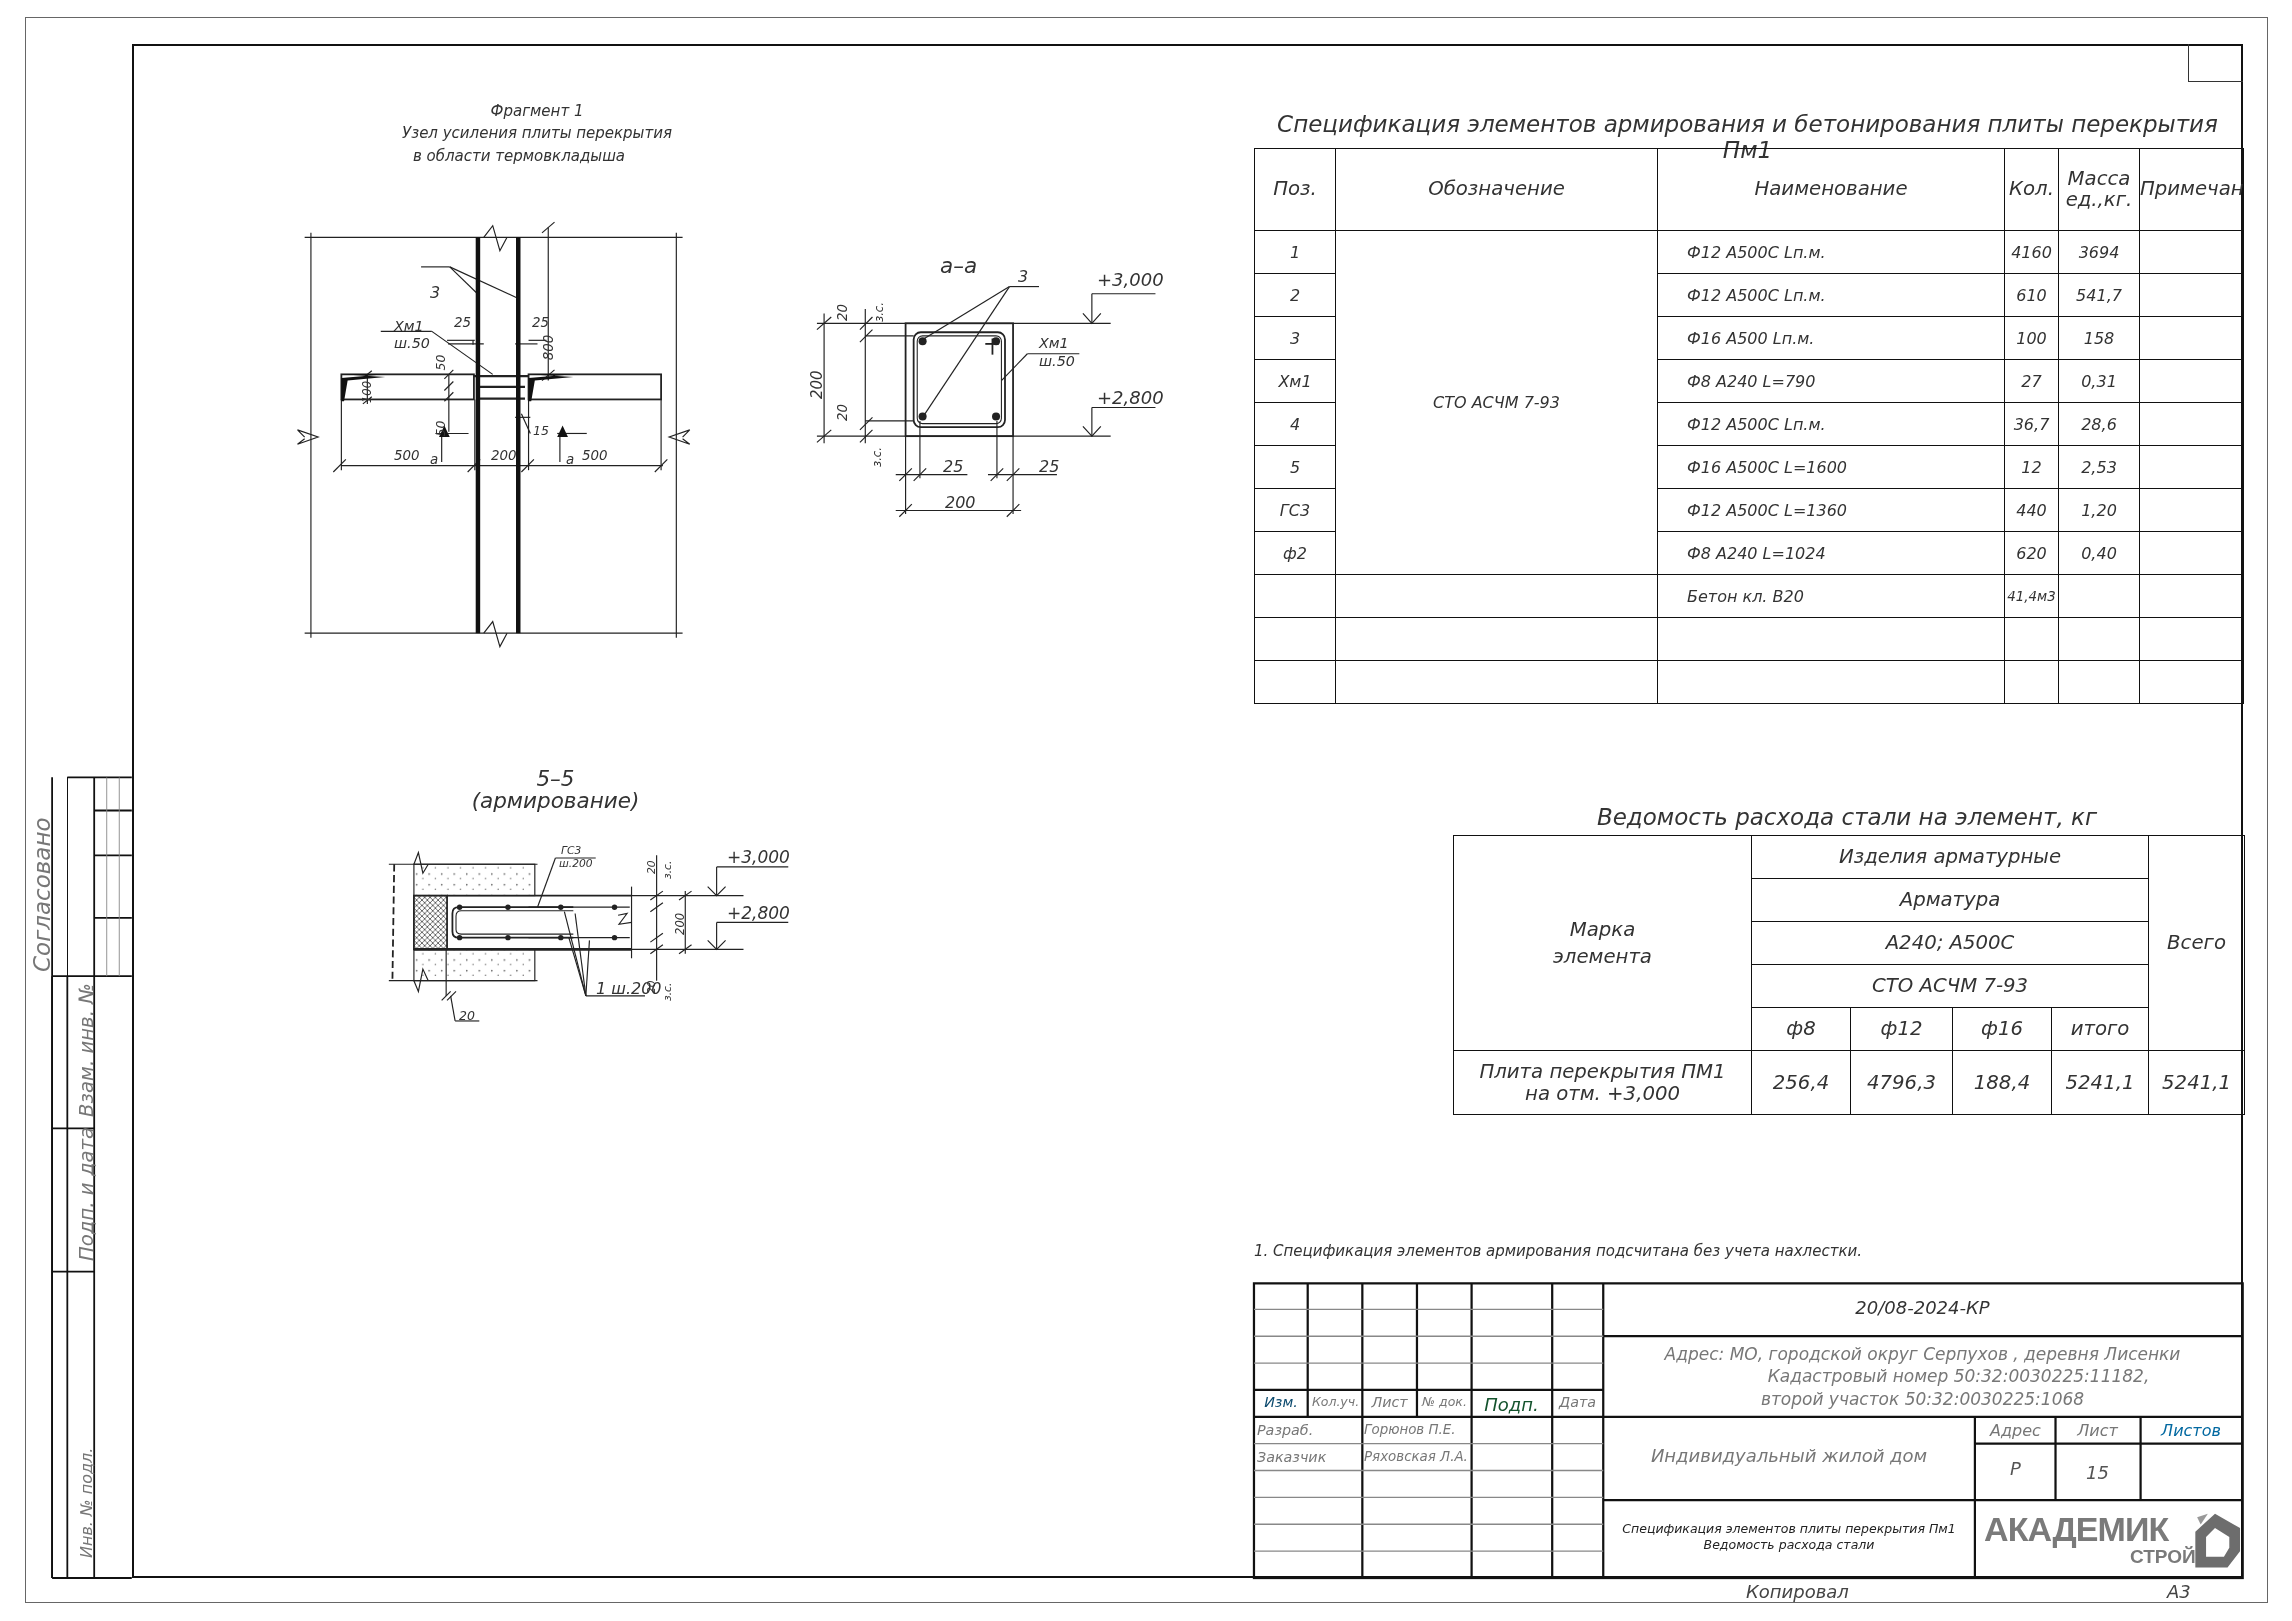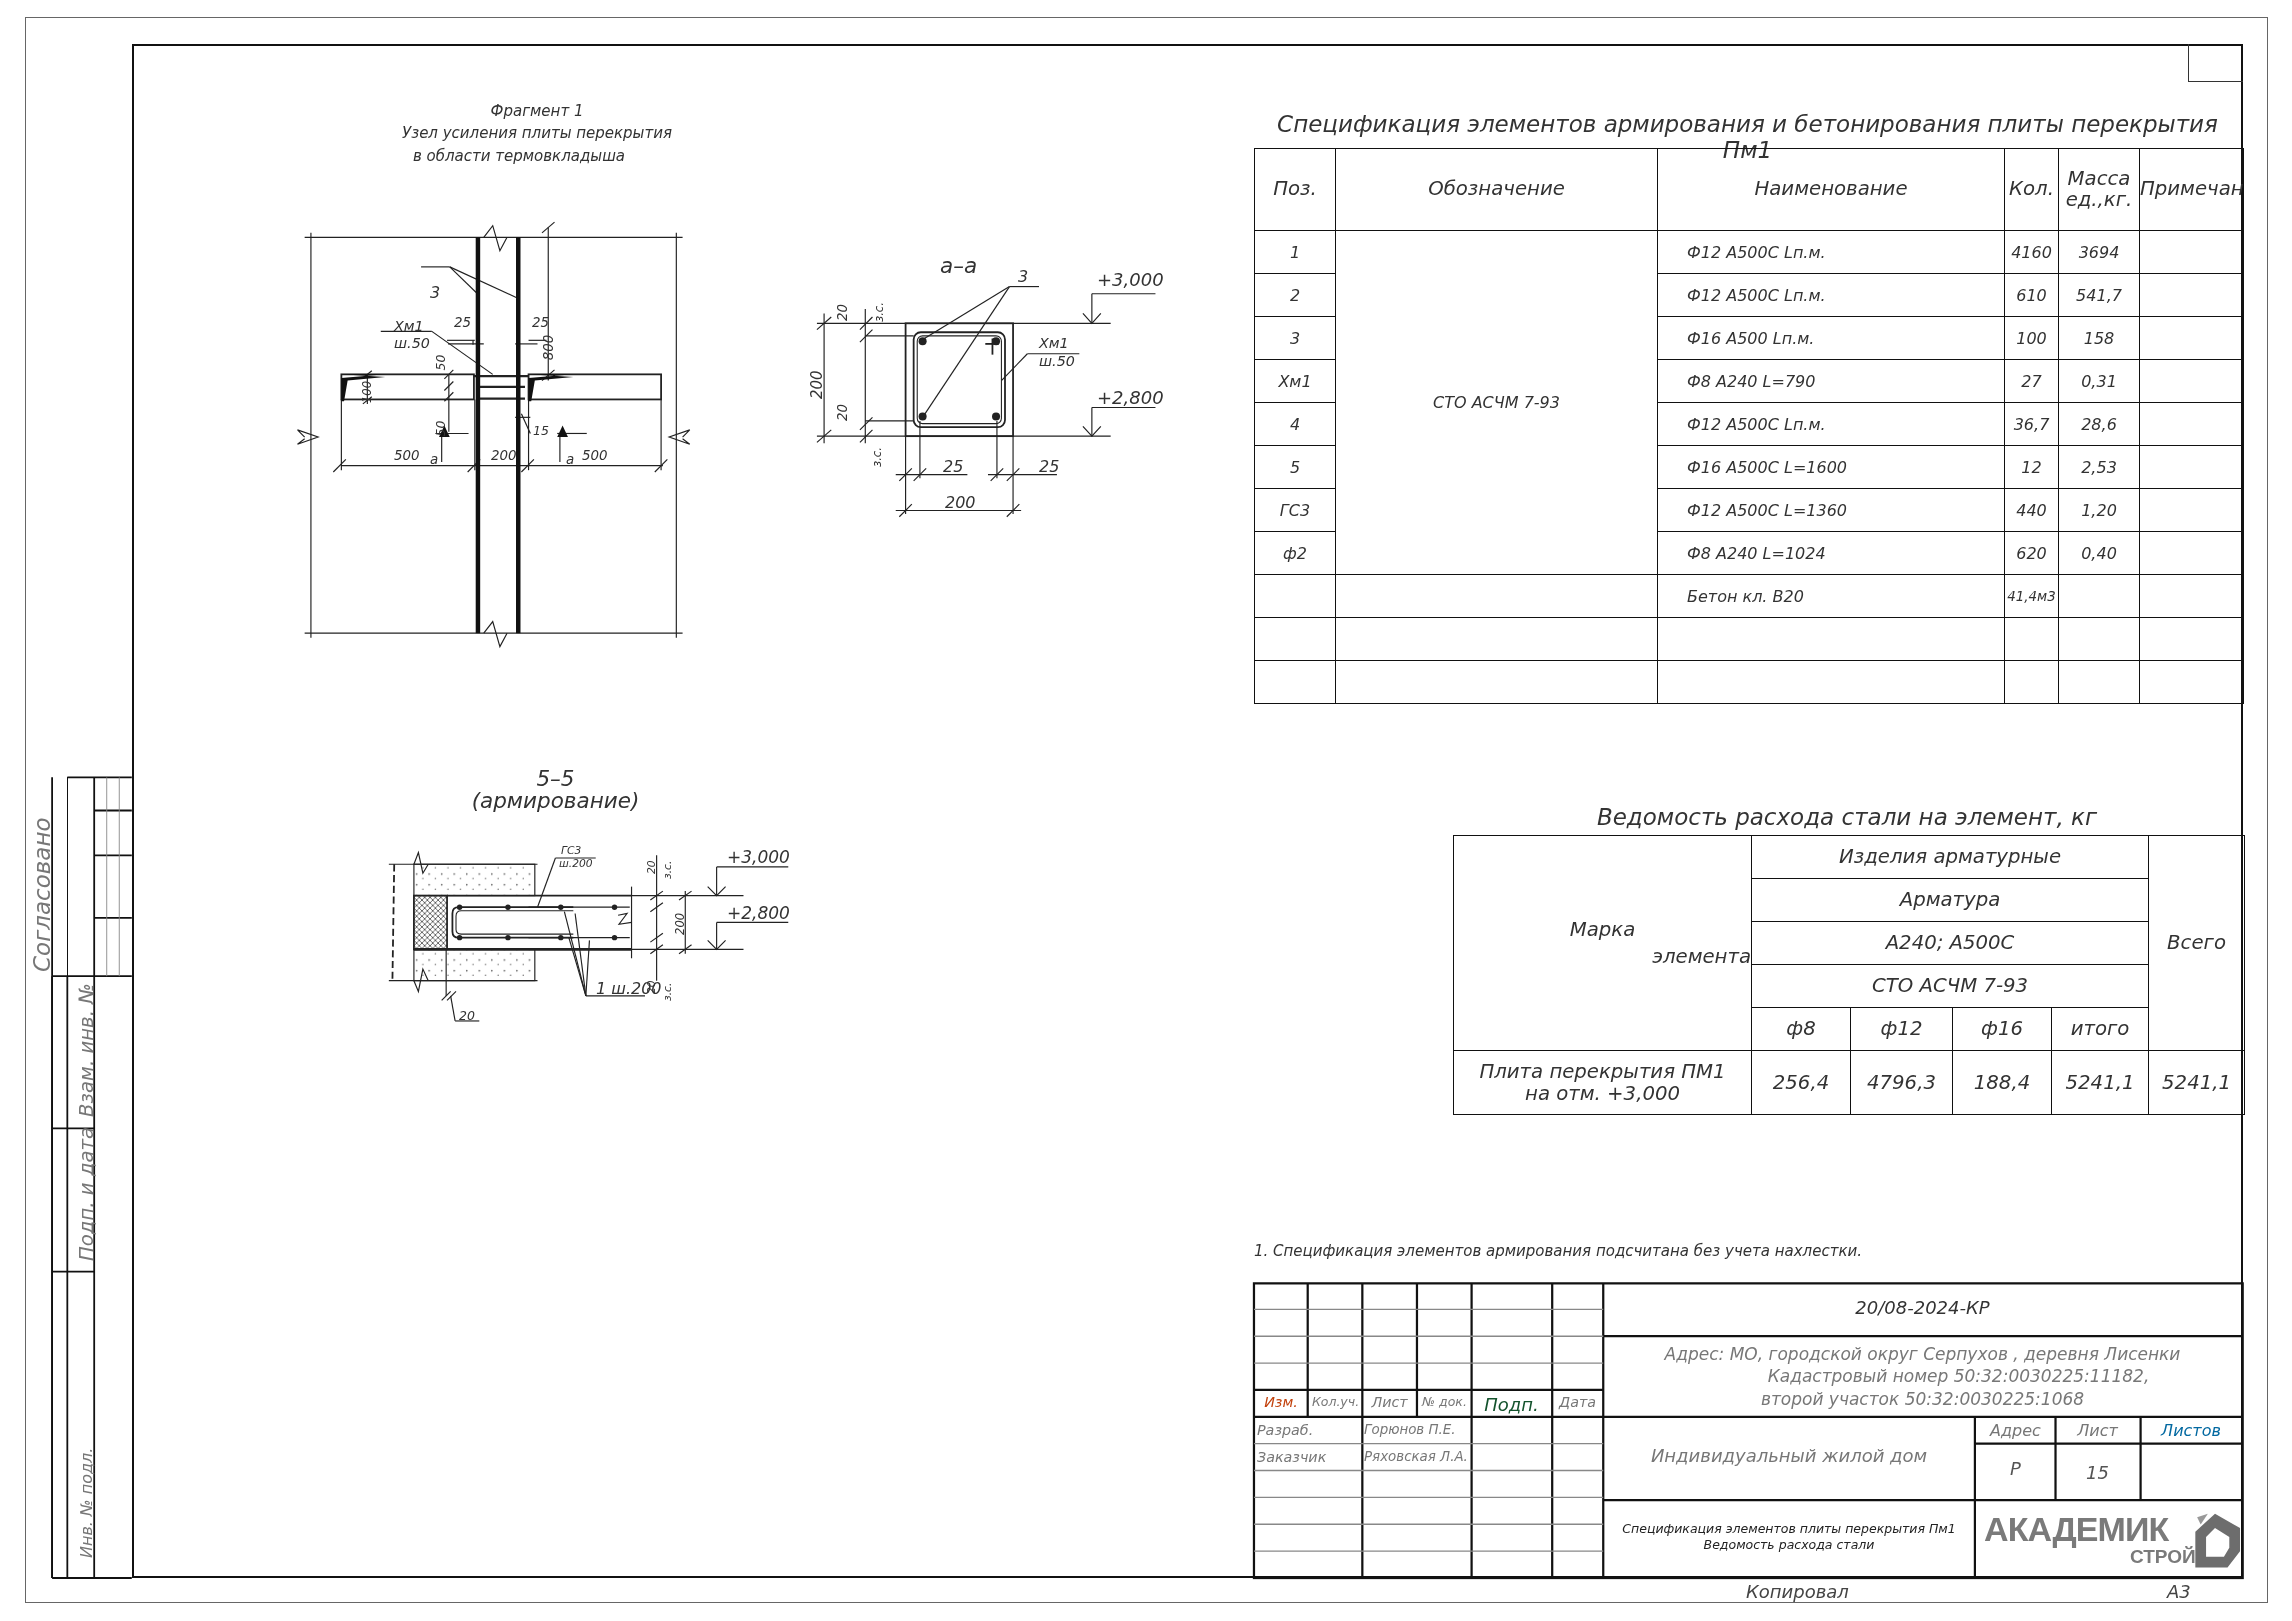--- a/index.html
+++ b/index.html
@@ -394,21 +394,21 @@
       <col style="width:99px">
       <col style="width:102px">
       <col style="width:99px">
       <col style="width:97px">
       <col style="width:96px">
     </colgroup>
   <tbody>
       <tr style="height:43px;">
     <td rowspan="5">
       <div>Марка</div>
-      <div style="margin-top:5.4px;text-align:right;">элемента</div>
+      <div style="margin-top:5.4px;">элемента</div>
     </td>
     <td colspan="4">Изделия арматурные</td>
     <td rowspan="5">Всего</td>
   </tr>
   <tr style="height:43px;">
     <td colspan="4">Арматура</td>
   </tr>
   <tr style="height:43px;">
     <td colspan="4">А240; А500С</td>
   </tr>
@@ -465,21 +465,21 @@
     <line x1="1400" y1="1702" x2="1790" y2="1702"></line>
     <line x1="1400" y1="1732" x2="1790" y2="1732"></line>
   </g>
 </svg>
 <div class="abs it" style="left:1603px;top:1297px;width:639px;text-align:center;font-size:18px;">20/08-2024-КР</div>
 <div class="abs it" style="left:1603px;top:1343px;width:639px;text-align:center;font-size:17px;line-height:22.4px;color:#777;">
   <div>Адрес: МО, городской округ Серпухов , деревня Лисенки</div>
   <div style="margin-left:72px;">Кадастровый номер 50:32:0030225:11182,</div>
   <div>второй участок 50:32:0030225:1068</div>
 </div>
-<div class="abs it" style="left:1254px;top:1394px;width:54px;text-align:center;font-size:14.3px;color:#c2410c;">Изм.</div>
+<div class="abs it" style="left:1254px;top:1394px;width:54px;text-align:center;font-size:14.3px;color:#0c4a6e;">Изм.</div>
 <div class="abs it" style="left:1308px;top:1394px;width:55px;text-align:center;font-size:12.5px;color:#777;">Кол.уч.</div>
 <div class="abs it" style="left:1362px;top:1394px;width:55px;text-align:center;font-size:14.3px;color:#777;">Лист</div>
 <div class="abs it" style="left:1417px;top:1394px;width:55px;text-align:center;font-size:12.5px;color:#777;">№ док.</div>
 <div class="abs it" style="left:1471px;top:1394px;width:81px;text-align:center;font-size:18px;color:#14532d;">Подп.</div>
 <div class="abs it" style="left:1552px;top:1394px;width:51px;text-align:center;font-size:14.3px;color:#777;">Дата</div>
 <div class="abs it" style="left:1257px;top:1422px;font-size:14.3px;color:#777;">Разраб.</div>
 <div class="abs it" style="left:1364px;top:1422px;font-size:13.4px;color:#777;">Горюнов П.Е.</div>
 <div class="abs it" style="left:1257px;top:1449px;font-size:14.3px;color:#777;">Заказчик</div>
 <div class="abs it" style="left:1364px;top:1449px;font-size:13.4px;color:#777;">Ряховская Л.А.</div>
 <div class="abs it" style="left:1603px;top:1445px;width:372px;text-align:center;font-size:18px;color:#777;">Индивидуальный жилой дом</div>

